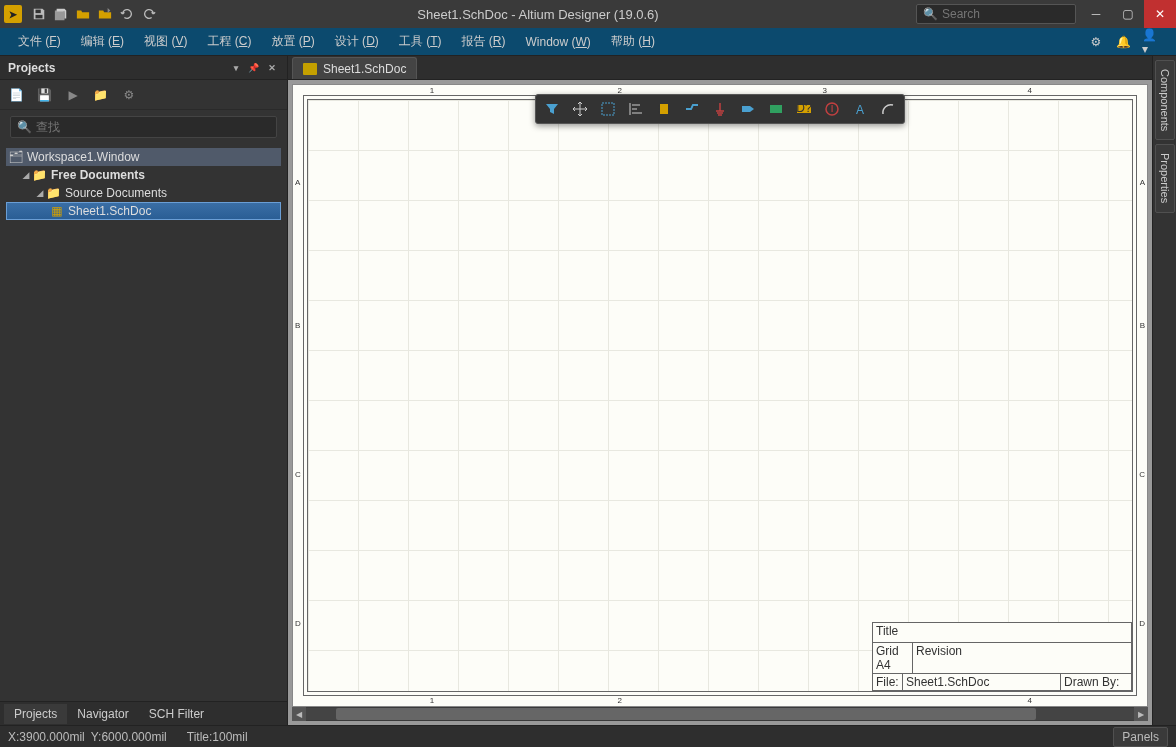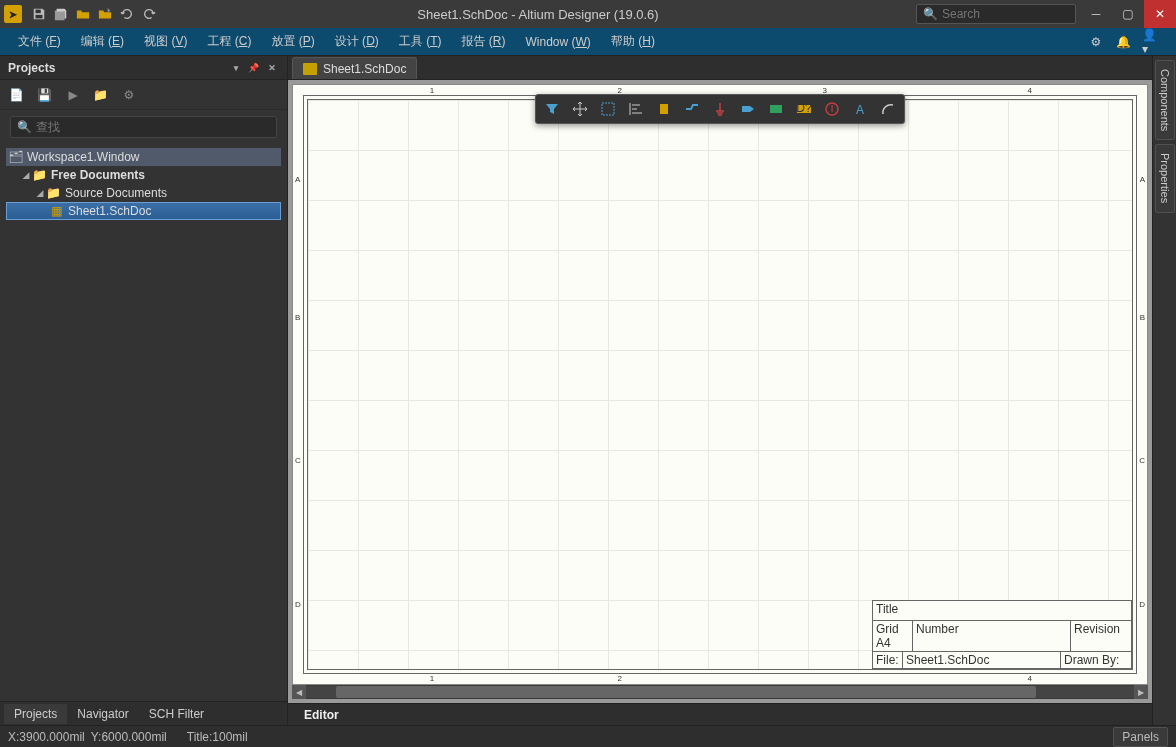--- a/index.html
+++ b/index.html
@@ -322,41 +322,37 @@
 
         <div class="title-block">
           <div class="tb-row" style="height:20px;">
               <div class="tb-cell" style="width:100%;">Title</div>
             </div>
           <div class="tb-row">
             <div class="tb-cell" style="width:40px;">
               <div>Grid</div>
               <div>A4</div>
             </div>
-            <div class="tb-cell" style="flex:1;">Number</div>
             <div class="tb-cell" style="width:60px;">Revision</div>
           </div>
           <div class="tb-row" style="border-bottom:none;">
             <div class="tb-cell" style="width:30px;">File:</div>
             <div class="tb-cell" style="flex:1;">Sheet1.SchDoc</div>
             <div class="tb-cell" style="width:70px;">Drawn By:</div>
           </div>
         </div>
       </div>
       <div class="hscroll">
         <div class="arrow">◀</div>
         <div class="track">
             <div class="thumb"></div>
           </div>
         <div class="arrow">▶</div>
       </div>
     </div>
-    <div class="editor-tabs">
-      <span class="etab">Editor</span>
-    </div>
   </div>
 
   <div class="right-dock">
     <div class="vtab">Components</div>
     <div class="vtab">Properties</div>
   </div>
 </div>
 
 <div class="statusbar">
   <span>X:3900.000mil</span>

